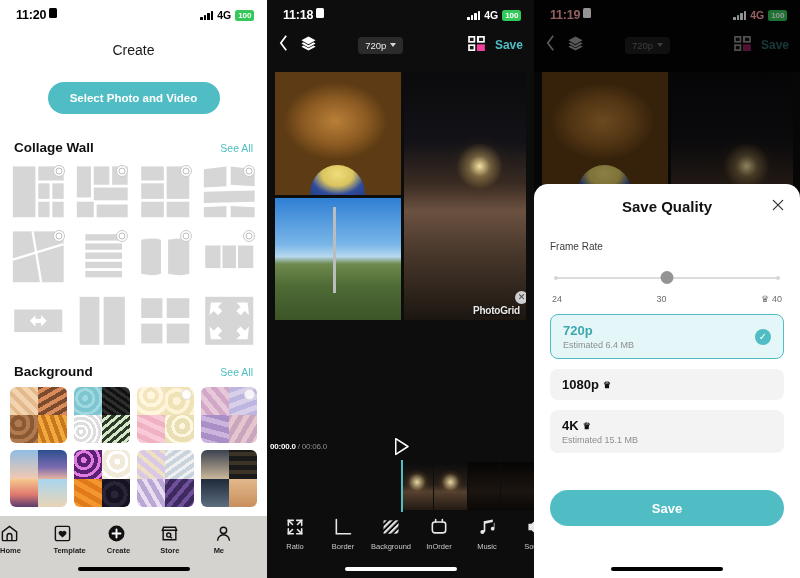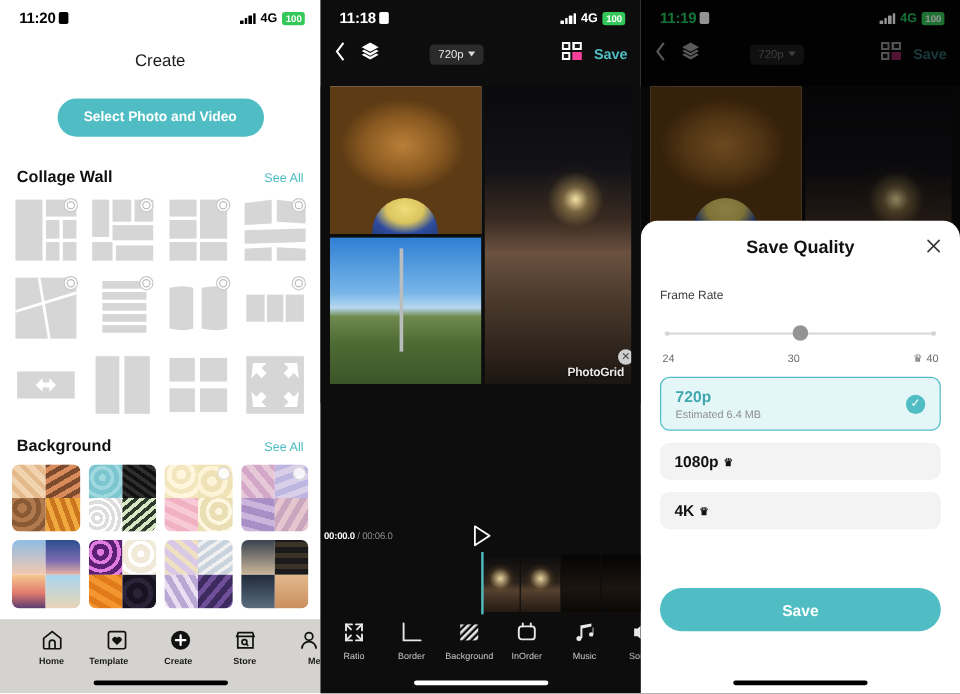--- a/index.html
+++ b/index.html
@@ -12,21 +12,21 @@
   .panel { position:relative; height:578px; overflow:hidden; flex:0 0 auto; }
   .p1 { width:267px; background:#ffffff; }
   .p2 { width:267px; background:#0d0d0d; }
   .p3 { width:266px; background:#050505; }
 
   
   .statusbar {
     height:30px; display:flex; align-items:center;
     justify-content:space-between; padding:0 13px 0 16px;
   }
-  .sb-time { font-size:12.5px; font-weight:bold; letter-spacing:-0.2px; display:flex; align-items:center; gap:3px;}
+  .sb-time { font-size:12.5px; font-weight:bold; letter-spacing:-0.2px; display:flex; align-items:flex-start; gap:3px;}
   .sb-lock {
     width:8px;height:10px;border-radius:1.5px;display:inline-block;position:relative;
   }
   .sb-right { display:flex; align-items:center; gap:4px; }
   .bars { display:flex; align-items:flex-end; gap:1.3px; height:9px; }
   .bars i { width:2.2px; display:block; border-radius:0.5px; }
   .bars i:nth-child(1){height:3px}
   .bars i:nth-child(2){height:5px}
   .bars i:nth-child(3){height:7px}
   .bars i:nth-child(4){height:9px}
@@ -34,21 +34,21 @@
   .batt {
     font-size:8px; font-weight:bold; color:#fff; background:#34c759;
     border-radius:2.5px; padding:1px 2.5px 1px 3px; line-height:9px;
   }
   .p1 .sb-time, .p1 .net { color:#000; }
   .p1 .sb-lock { background:#000; }
   .p1 .bars i { background:#000; }
   .p2 .sb-time, .p2 .net, .p3 .sb-time, .p3 .net { color:#fff; }
   .p2 .sb-lock, .p3 .sb-lock { background:#fff; }
   .p2 .bars i, .p3 .bars i { background:#fff; }
-  .p3 .sb-time, .p3 .net { color:#22c55e; }
+  .p3 .sb-time, .p3 .net { color:#fca5a5; }
 
   
   .p1-title { text-align:center; font-size:14px; color:#1a1a1a; margin-top:12px; }
   .primary-btn {
     margin:24px auto 0; width:172px; height:32px; border-radius:16px;
     background:#4fbdc3; color:#fff; font-size:11.5px; font-weight:bold;
     display:flex; align-items:center; justify-content:center; border:none; cursor:pointer;
   }
   .sec-head {
     display:flex; align-items:baseline; justify-content:space-between;
@@ -79,21 +79,21 @@
   .bgcell .q3{left:0;bottom:0} .bgcell .q4{right:0;bottom:0}
   .bgcell .bbadge{
     position:absolute;top:2px;right:2px;width:11px;height:11px;border-radius:50%;
     background:rgba(255,255,255,.85);border:1.5px solid #ddd;
   }
 
   .tabbar {
     position:absolute; left:0; bottom:0; width:100%; height:62px; background:#d5d3d0;
     display:flex; align-items:flex-start; padding-top:8px;
   }
-  .tab { flex:1; display:flex; flex-direction:column; align-items:flex-end; gap:3px; cursor:pointer; }
+  .tab { flex:1; display:flex; flex-direction:column; align-items:flex-start; gap:3px; cursor:pointer; }
   .tab .tl { font-size:7.5px; color:#1a1a1a; font-weight:bold; }
   .tab svg { display:block; }
   .home-ind {
     position:absolute; left:50%; transform:translateX(-50%); bottom:7px;
     width:112px; height:4px; border-radius:2px; background:#000;
   }
   .home-ind.light { background:#fff; }
 
   
   .ed-top {
@@ -676,18 +676,19 @@
       <div class="o-t">
         <span>1080p</span>
         <span class="crown">♛</span>
       </div>
     </div>
     <div class="opt">
       <div class="o-t">
         <span>4K</span>
         <span class="crown">♛</span>
       </div>
+      <div class="o-s">Estimated 15.1 MB</div>
     </div>
 
     <button class="save-btn">Save</button>
   </div>
   <div class="home-ind"></div>
 </div>
 
 </body></html>

